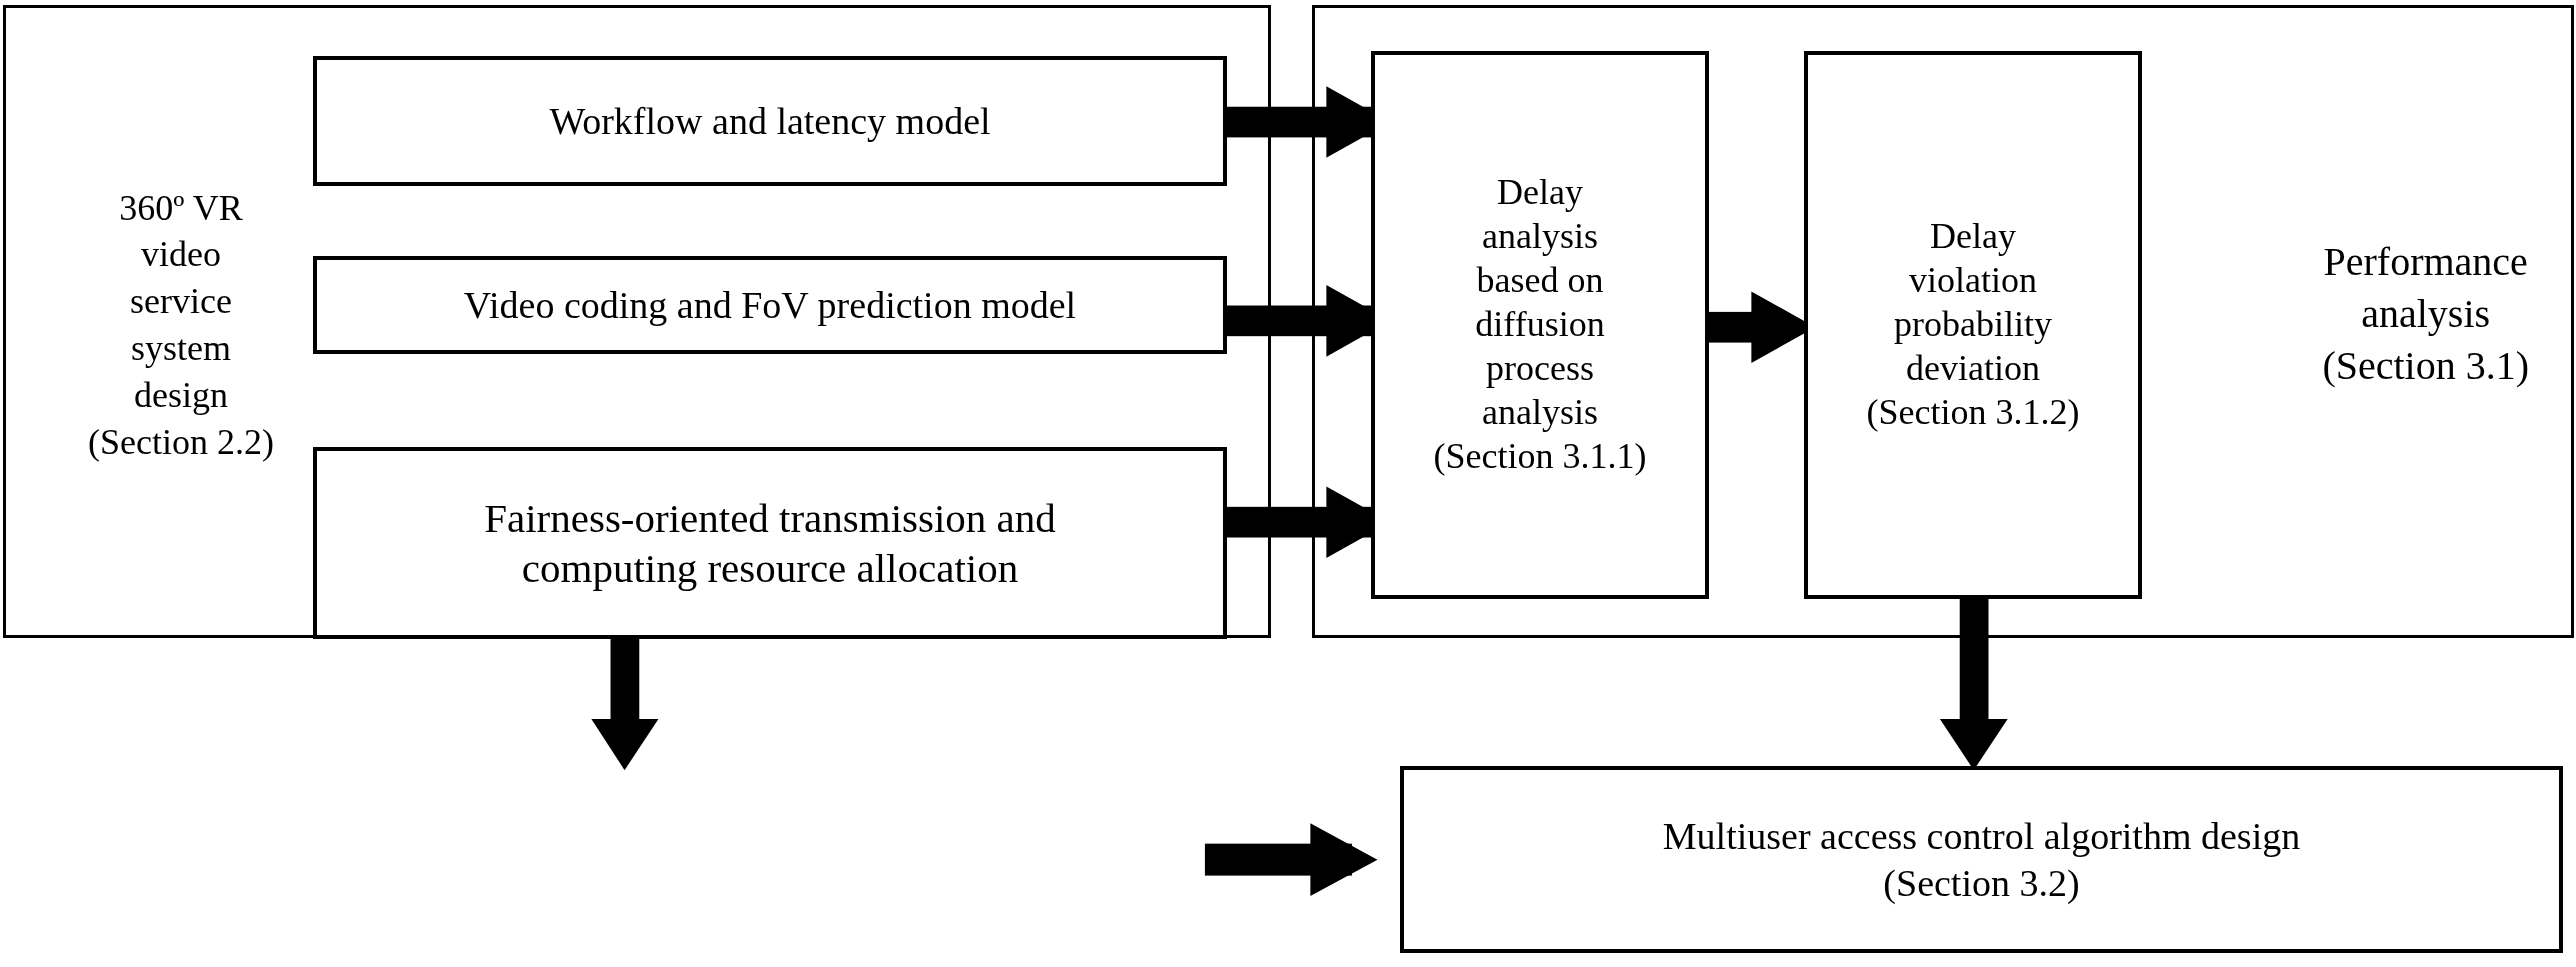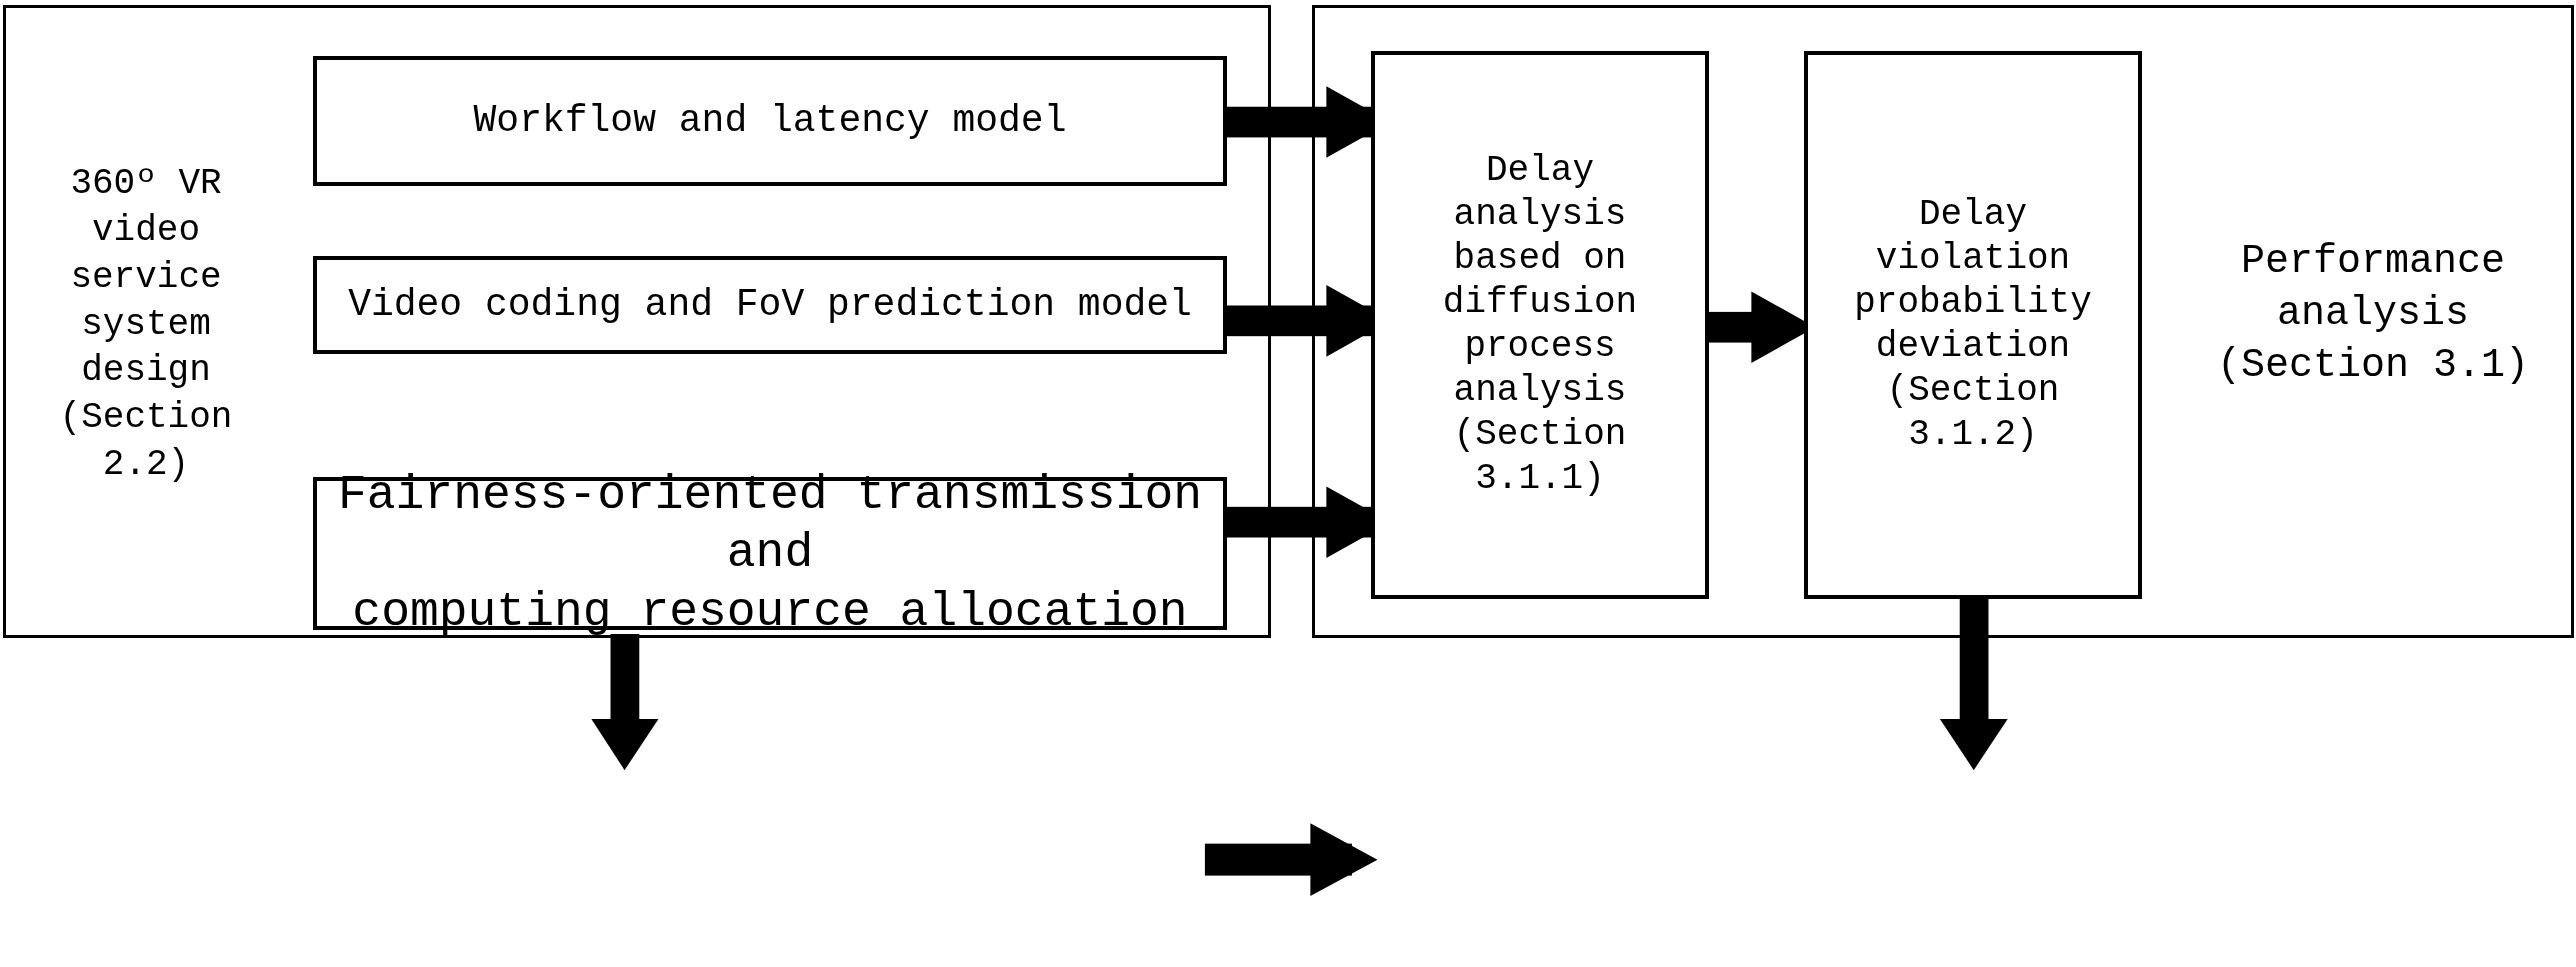--- a/index.html
+++ b/index.html
@@ -49,33 +49,32 @@
     display: flex;
     align-items: center;
     justify-content: flex-end;
     text-align: center;
     line-height: 1.30;
     white-space: pre-line;
   }
   .node-text {
     display: block;
     white-space: pre-line;
-    font-family: Liberation Mono, monospace;
   }
 
   
   #group-left      { left: 2.6px;    top: 5.1px;    width: 1268px; height: 633px; }
   #group-right     { left: 1312px; top: 5.1px;    width: 1262px; height: 633px; }
 
   #label-vr        { left: 18px;   top: 165px;  width: 256px;  height: 320px;  font-size: 36px; }
   #label-perf      { left: 2145px; top: 211px;  width: 384px;  height: 205px;  font-size: 40px; }
 
   #box-workflow    { left: 313px;  top: 56px;   width: 914px; height: 130px;  font-size: 38px; }
   #box-coding      { left: 313px;  top: 256px;  width: 914px; height: 98px;  font-size: 38px; }
-  #box-fairness    { left: 313px;  top: 447px;  width: 914px; height: 153px;  font-size: 48px; margin-top: 30px; }
+  #box-fairness    { left: 313px;  top: 447px;  width: 914px; height: 192px;  font-size: 41px; }
 
   #box-delay-an    { left: 1371px; top: 51px;   width: 338px;  height: 548px;  font-size: 36px; }
   #box-delay-vi    { left: 1804px; top: 51px;   width: 338px;  height: 548px;  font-size: 36px; }
 
   #box-formulation { left: 29px;   top: 766px; width: 1193px; height: 187px;  font-size: 38px; }
   #box-algorithm   { left: 1400px; top: 766px; width: 1163px; height: 187px;  font-size: 38px; }
 </style>
 </head>
 <body>
 
@@ -163,15 +162,19 @@
 
   <div class="node-box" id="box-delay-vi">
     <span class="node-text">Delay
 violation
 probability
 deviation
 (Section 3.1.2)</span>
   </div>
 
 
+  <div class="node-box" id="box-algorithm">
+    <span class="node-text">Multiuser access control algorithm design
+(Section 3.2)</span>
+  </div>
 
 </div>
 
 
 </body></html>

